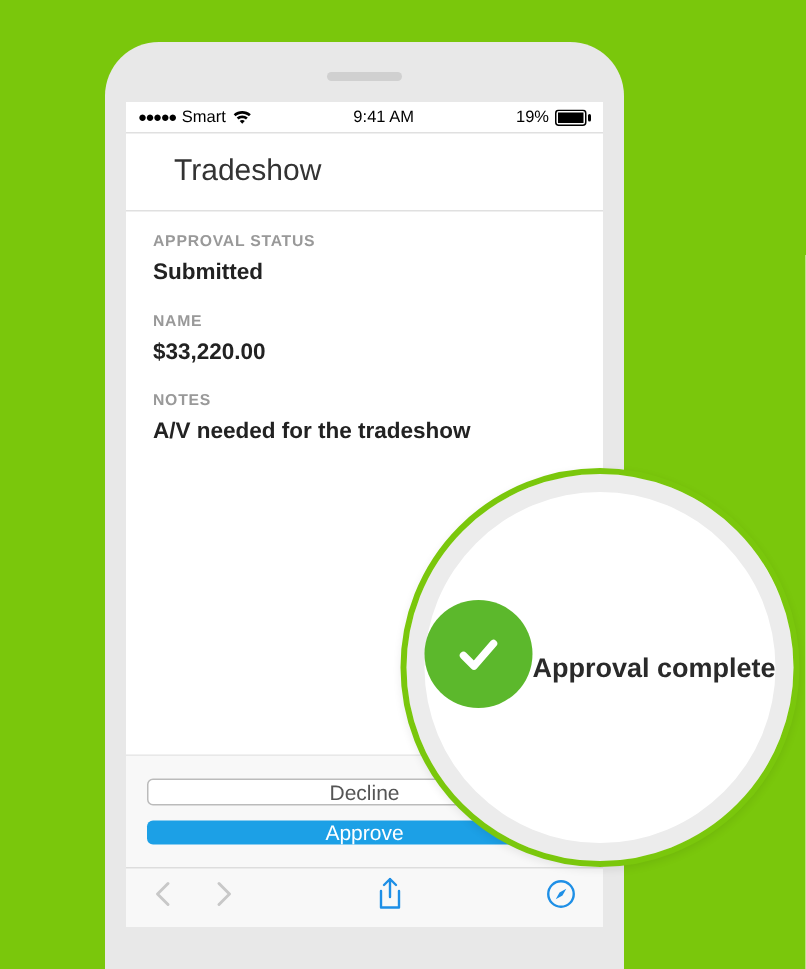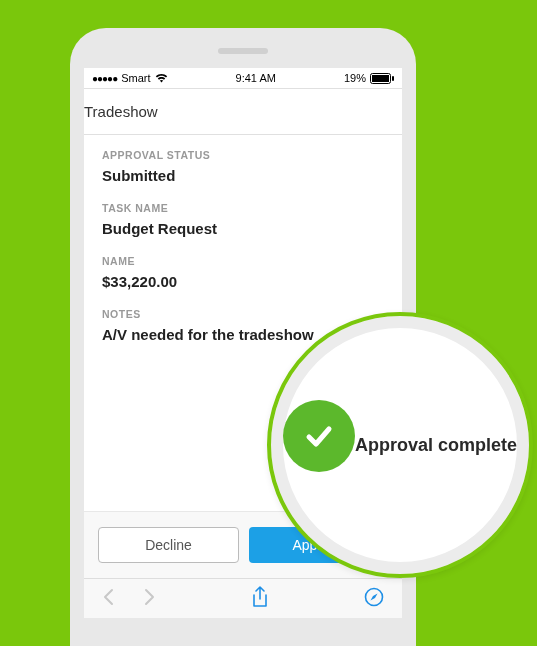--- a/index.html
+++ b/index.html
@@ -48,22 +48,22 @@
       font-size: 11px;
       font-weight: 500;
       color: #000;
     }
     .status-left, .status-right { display: flex; align-items: center; gap: 4px; }
     .dots { letter-spacing: -1px; font-size: 10px; }
     .wifi-icon, .battery-icon { display: inline-flex; }
     .header {
       border-top: 1px solid #e0e0e0;
       border-bottom: 1px solid #e0e0e0;
-      padding: 14px 0;
-      font-size: 15px;
+      padding: 14px 32px;
+      font-size: 20px;
       font-weight: 400;
       color: #333;
     }
     .content {
       flex: 1;
       padding: 14px 18px 0 18px;
       overflow: hidden;
     }
     .field { margin-bottom: 18px; font-weight: bold; }
     .field-label {
@@ -82,20 +82,21 @@
       border-radius: 50%;
       background: #5cb82c;
       margin-top: 2px;
     }
     .actions {
       display: flex;
       gap: 10px;
       padding: 15px 14px;
       background: #f8f8f8;
       border-top: 1px solid #e8e8e8;
+      flex-direction: column;
     }
     .btn {
       flex: 1;
       height: 36px;
       border-radius: 4px;
       font-size: 14px;
       display: flex;
       align-items: center;
       justify-content: center;
       cursor: pointer;
@@ -184,24 +185,20 @@
     </div>
 
     <div class="header">Tradeshow</div>
 
     <div class="content">
       <div class="field">
         <div class="field-label">APPROVAL STATUS</div>
         <div class="field-value">Submitted</div>
       </div>
       <div class="field">
-        <div class="field-label">TASK NAME</div>
-        <div class="field-value">Budget Request</div>
-      </div>
-      <div class="field">
         <div class="field-label">NAME</div>
         <div class="field-value">$33,220.00</div>
       </div>
       <div class="field">
         <div class="field-label">NOTES</div>
         <div class="field-value">A/V needed for the tradeshow</div>
       </div>
     </div>
 
     <div class="actions">

